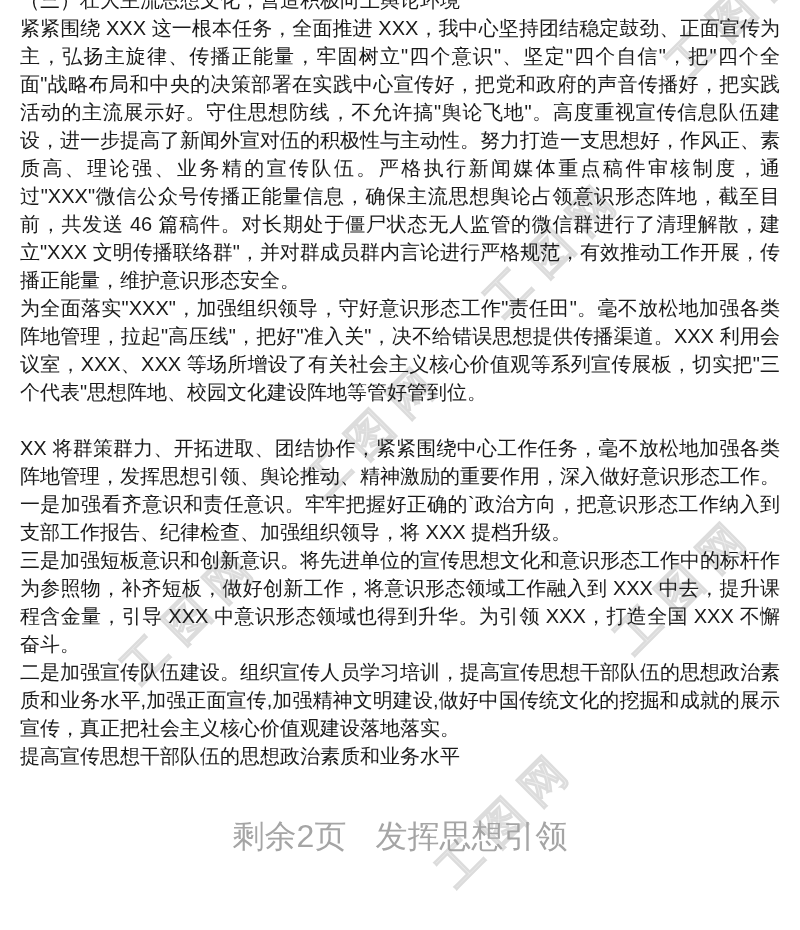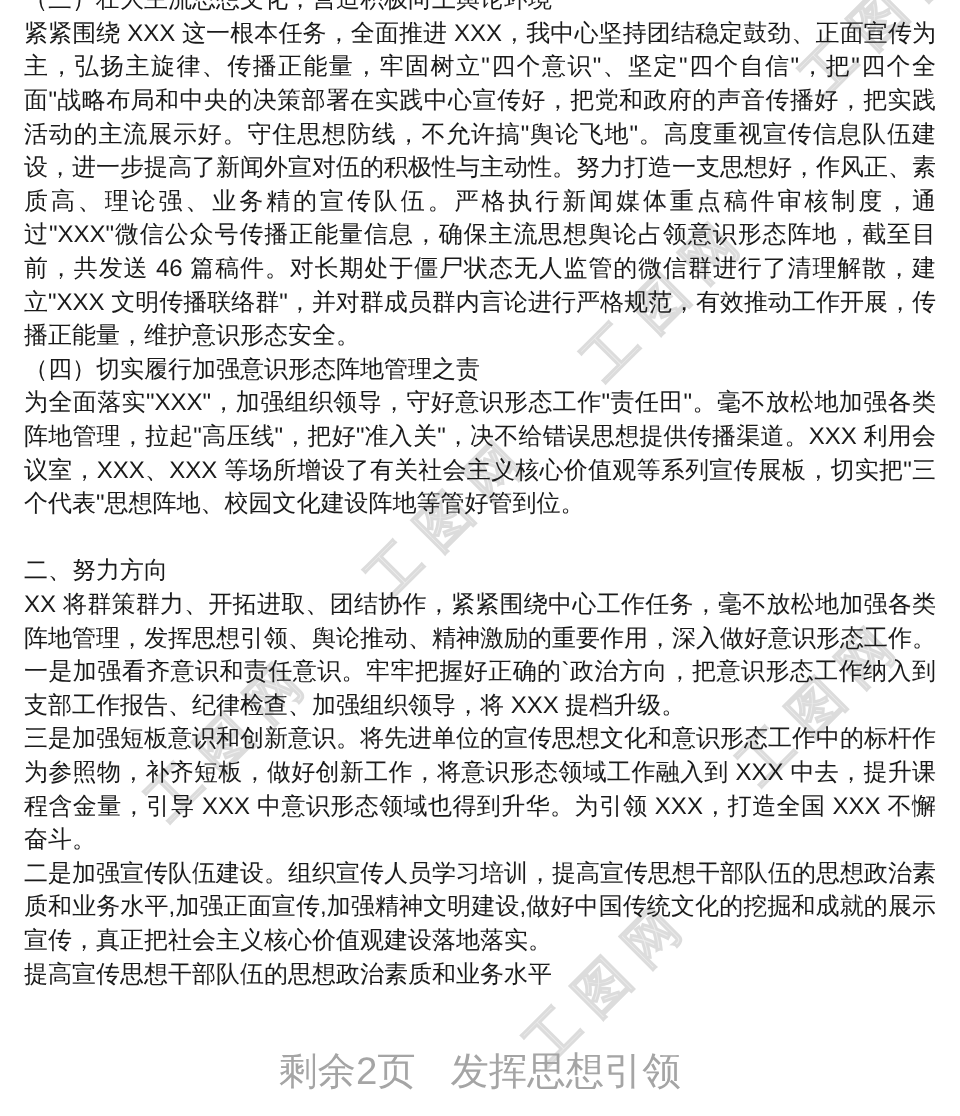--- a/index.html
+++ b/index.html
@@ -84,24 +84,22 @@
     <div class="wm wm2">工图网</div>
     <div class="wm wm3">工图网</div>
     <div class="wm wm4">工图网</div>
     <div class="wm wm5">工图网</div>
     <div class="wm wm6">工图网</div>
   </div>
 
   <div class="content">
     <p class="para">（三）壮大主流思想文化，营造积极向上舆论环境</p>
     <p class="para">紧紧围绕 XXX 这一根本任务，全面推进 XXX，我中心坚持团结稳定鼓劲、正面宣传为主，弘扬主旋律、传播正能量，牢固树立"四个意识"、坚定"四个自信"，把"四个全面"战略布局和中央的决策部署在实践中心宣传好，把党和政府的声音传播好，把实践活动的主流展示好。守住思想防线，不允许搞"舆论飞地"。高度重视宣传信息队伍建设，进一步提高了新闻外宣对伍的积极性与主动性。努力打造一支思想好，作风正、素质高、理论强、业务精的宣传队伍。严格执行新闻媒体重点稿件审核制度，通过"XXX"微信公众号传播正能量信息，确保主流思想舆论占领意识形态阵地，截至目前，共发送 46 篇稿件。对长期处于僵尸状态无人监管的微信群进行了清理解散，建立"XXX 文明传播联络群"，并对群成员群内言论进行严格规范，有效推动工作开展，传播正能量，维护意识形态安全。</p>
-    <p class="para">（四）切实履行加强意识形态阵地管理之责</p>
     <p class="para">为全面落实"XXX"，加强组织领导，守好意识形态工作"责任田"。毫不放松地加强各类阵地管理，拉起"高压线"，把好"准入关"，决不给错误思想提供传播渠道。XXX 利用会议室，XXX、XXX 等场所增设了有关社会主义核心价值观等系列宣传展板，切实把"三个代表"思想阵地、校园文化建设阵地等管好管到位。</p>
     <div class="blank-line"></div>
-    <p class="para">二、努力方向</p>
     <p class="para">XX 将群策群力、开拓进取、团结协作，紧紧围绕中心工作任务，毫不放松地加强各类阵地管理，发挥思想引领、舆论推动、精神激励的重要作用，深入做好意识形态工作。</p>
     <p class="para">一是加强看齐意识和责任意识。牢牢把握好正确的`政治方向，把意识形态工作纳入到支部工作报告、纪律检查、加强组织领导，将 XXX 提档升级。</p>
     <p class="para">三是加强短板意识和创新意识。将先进单位的宣传思想文化和意识形态工作中的标杆作为参照物，补齐短板，做好创新工作，将意识形态领域工作融入到 XXX 中去，提升课程含金量，引导 XXX 中意识形态领域也得到升华。为引领 XXX，打造全国 XXX 不懈奋斗。</p>
     <p class="para">二是加强宣传队伍建设。组织宣传人员学习培训，提高宣传思想干部队伍的思想政治素质和业务水平,加强正面宣传,加强精神文明建设,做好中国传统文化的挖掘和成就的展示宣传，真正把社会主义核心价值观建设落地落实。</p>
     <p class="para">提高宣传思想干部队伍的思想政治素质和业务水平</p>
   </div>
 
   <div class="footer">
     <span class="footer-left">剩余2页</span><span>发挥思想引领</span>
   </div>

